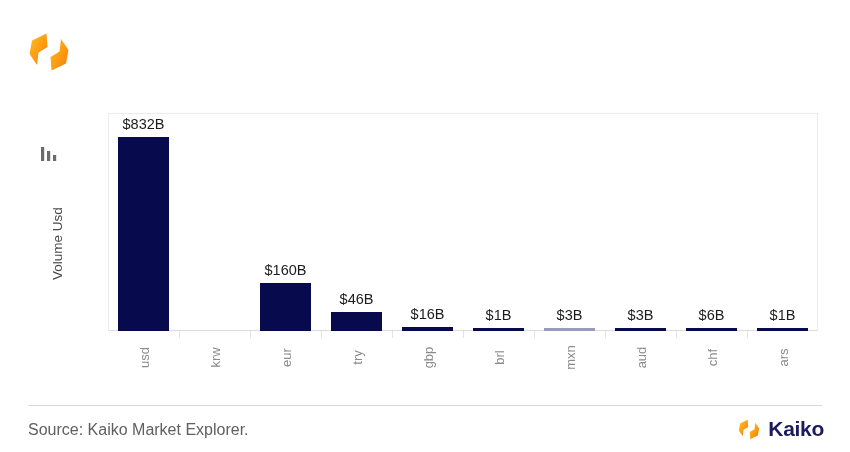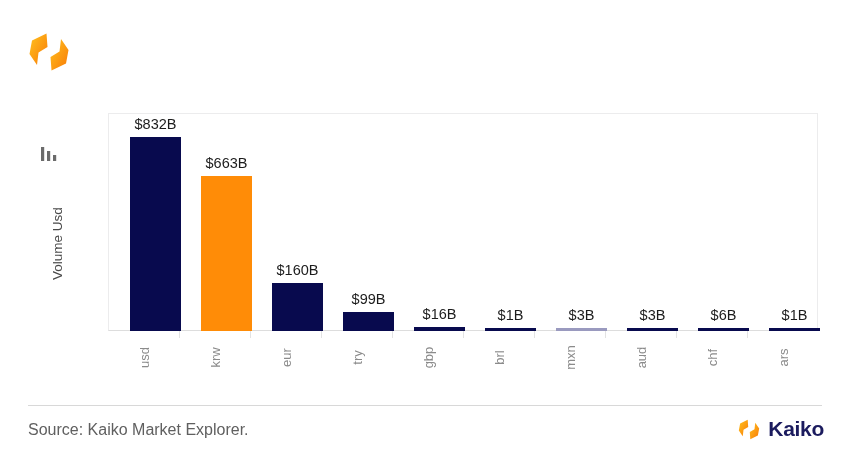--- a/index.html
+++ b/index.html
@@ -79,21 +79,21 @@
     font-size: 13.5px;
     color: #4a4a4a;
     transform: rotate(-90deg);
     transform-origin: center center;
     white-space: nowrap;
   }
 
   
   .bars-layer {
     position: absolute;
-    left: 120px;
+    left: 108px;
     top: 113px;
     width: 710px;
     height: 218px;
   }
   .bar-slot {
     position: absolute;
     bottom: 0;
     top: 0;
   }
   .bar-rect {
@@ -211,31 +211,27 @@
   </span>
   <div class="yaxis-label">Volume Usd</div>
 </div>
 
 <div class="plot-frame"></div>
 <div class="bars-layer" id="bars-layer">
     <div class="bar-slot" style="left: 10px; width: 51px;">
       <div class="bar-rect" style="background: rgb(8, 10, 78); height: 194px;"></div>
       <div class="bar-value" style="bottom: 199px;">$832B</div>
     </div>
-    <div class="bar-slot" style="left: 81px; width: 51px;">
-      <div class="bar-rect accent" style="background: rgb(255, 140, 7); height: 154.594px;"></div>
-      <div class="bar-value" style="bottom: 159.594px;">$663B</div>
-    </div>
     <div class="bar-slot" style="left: 152px; width: 51px;">
       <div class="bar-rect" style="background: rgb(8, 10, 78); height: 47.8005px;"></div>
       <div class="bar-value" style="bottom: 52.8005px;">$160B</div>
     </div>
     <div class="bar-slot" style="left: 223px; width: 51px;">
       <div class="bar-rect" style="background: rgb(8, 10, 78); height: 19.3534px;"></div>
-      <div class="bar-value" style="bottom: 24.3534px;">$99B</div>
+      <div class="bar-value" style="bottom: 24.3534px;">$46B</div>
     </div>
     <div class="bar-slot" style="left: 294px; width: 51px;">
       <div class="bar-rect" style="background: rgb(8, 10, 78); height: 3.73077px;"></div>
       <div class="bar-value" style="bottom: 8.73077px;">$16B</div>
     </div>
     <div class="bar-slot" style="left: 365px; width: 51px;">
       <div class="bar-rect" style="background: rgb(8, 10, 78); height: 3px;"></div>
       <div class="bar-value" style="bottom: 8px;">$1B</div>
     </div>
     <div class="bar-slot" style="left: 436px; width: 51px;">

